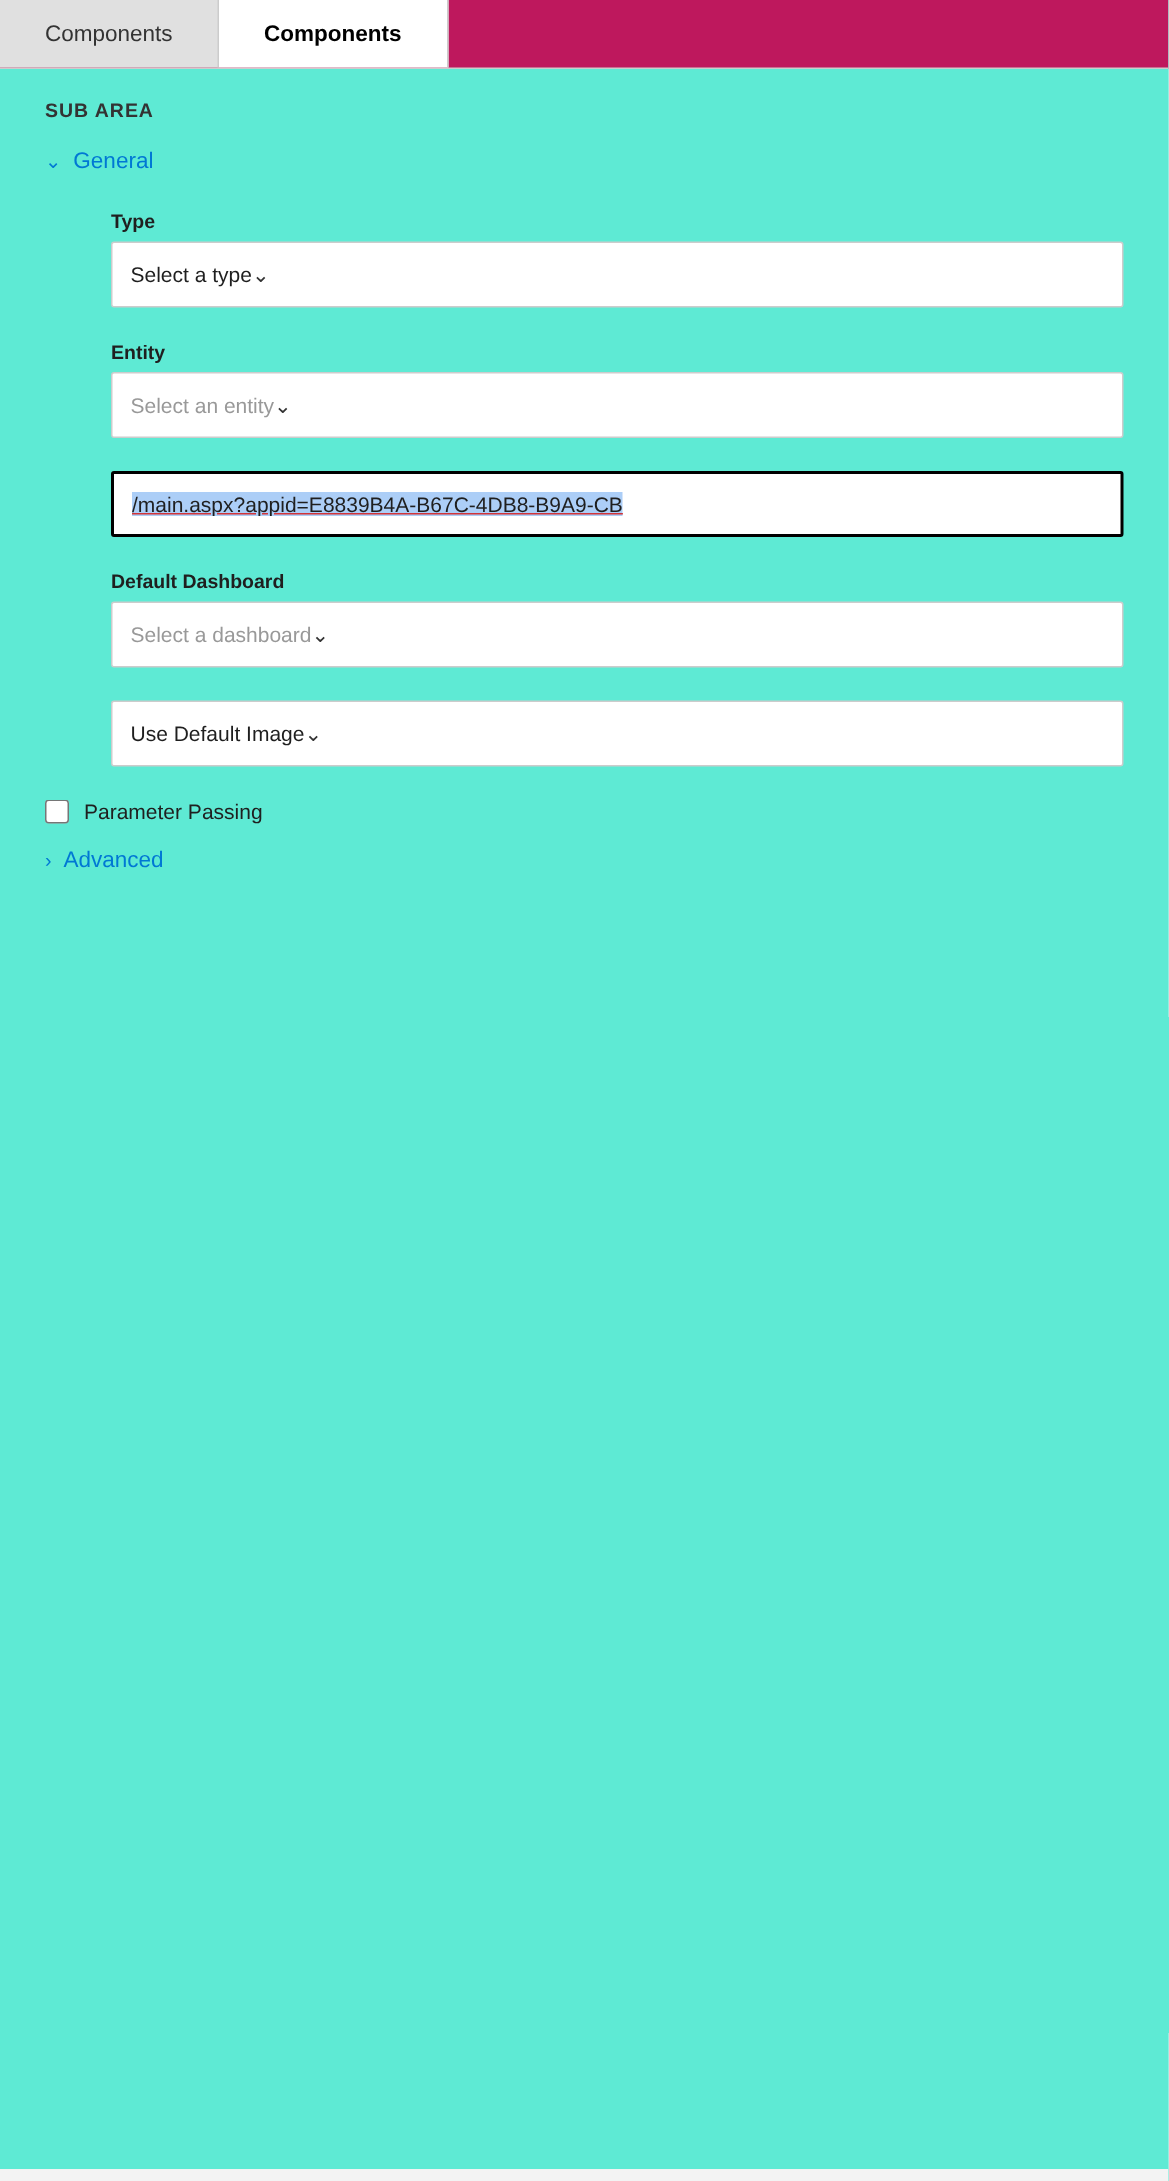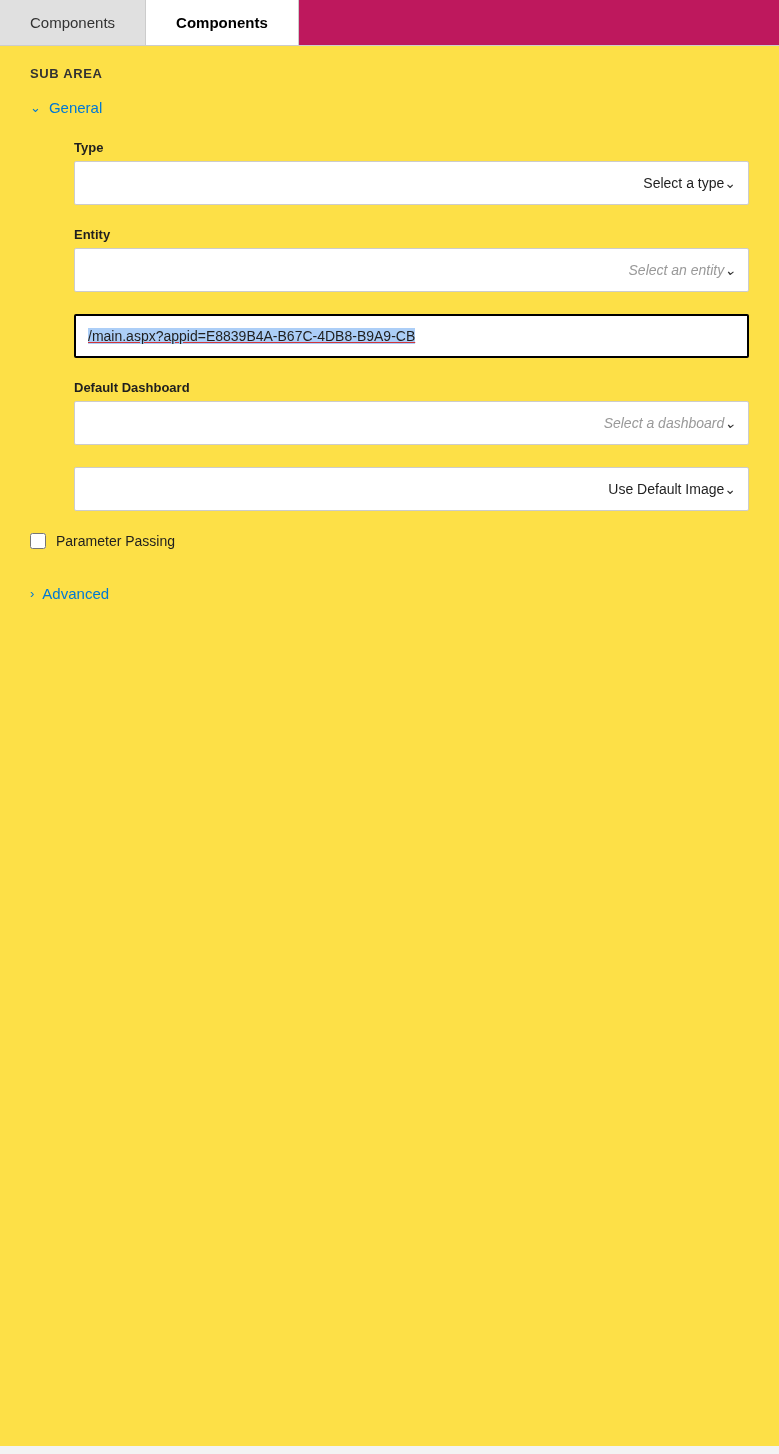--- a/index.html
+++ b/index.html
@@ -38,21 +38,21 @@
       color: #000;
     }
 
     .tab.inactive {
       background: #e0e0e0;
       font-weight: 400;
       color: #333;
     }
 
     .content {
-      background: #fde047;
+      background: #5eead4;
       padding: 20px 30px 40px 30px;
       min-height: 1400px;
     }
 
     .section-title {
       font-size: 13px;
       font-weight: 700;
       color: #333;
       letter-spacing: 0.05em;
       margin-bottom: 18px;
@@ -90,35 +90,34 @@
     }
 
     .field-label .required {
       color: #d13438;
       font-size: 13px;
     }
 
     .select-box {
       display: flex;
       align-items: center;
-      justify-content: flex-end;
+      justify-content: flex-start;
       border: 1px solid #ccc;
       border-radius: 2px;
       padding: 10px 12px;
       background: #fff;
       cursor: pointer;
       font-size: 14px;
       color: #1f1f1f;
       width: 100%;
       min-height: 44px;
     }
 
     .select-box.placeholder {
       color: #999;
-      font-style: italic;
     }
 
     .select-box .chevron-down {
       font-size: 14px;
       color: #333;
     }
 
     .text-input {
       border: 1px solid #ccc;
       border-radius: 2px;
@@ -157,21 +156,21 @@
       background: #accef7;
       color: #1f1f1f;
       text-decoration: underline;
       text-decoration-color: #d13438;
     }
 
     .checkbox-row {
       display: flex;
       align-items: flex-start;
       gap: 10px;
-      margin-bottom: 36px;
+      margin-bottom: 16px;
     }
 
     .checkbox-row input[type="checkbox"] {
       width: 16px;
       height: 16px;
       cursor: pointer;
       border: 1px solid #666;
       accent-color: #0078d4;
     }
 

